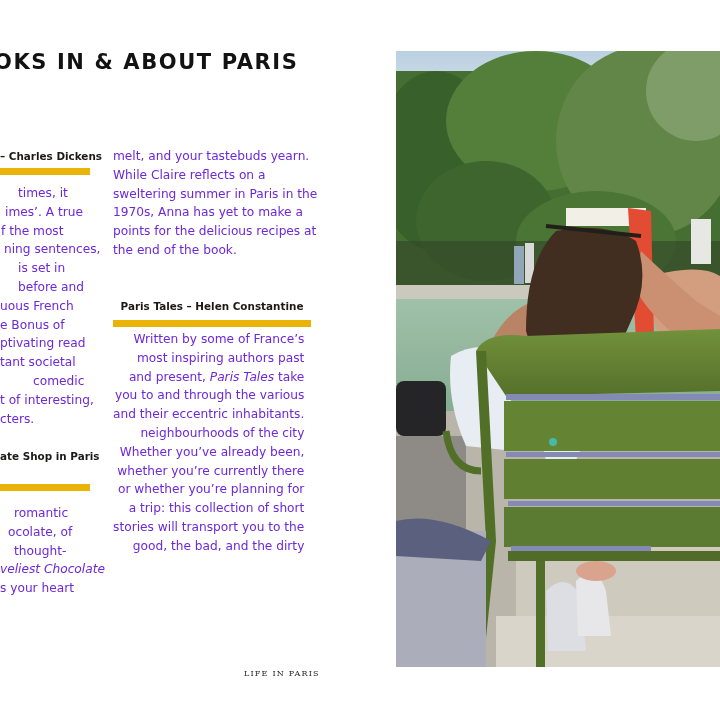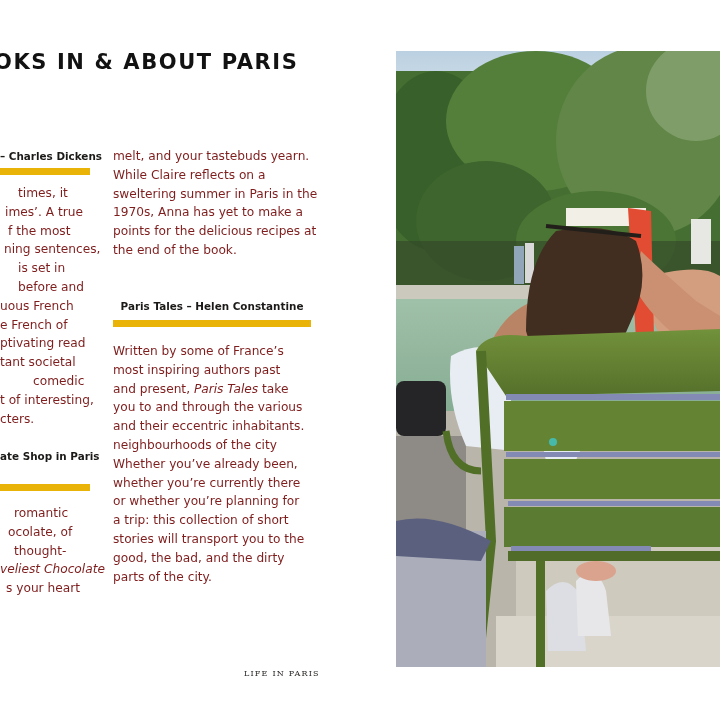--- a/index.html
+++ b/index.html
@@ -6,73 +6,73 @@
     body {
       width: 720px; height: 720px; background: #ffffff; position: relative; overflow: hidden;
       font-family: "DejaVu Sans", sans-serif; color: #1f1d1b;
     }
     .page-title {
       position: absolute; left: -6px; top: 50px; margin: 0;
       font-family: "DejaVu Sans", sans-serif; font-weight: bold;
       font-size: 21px; letter-spacing: 1.6px; color: #121212; white-space: nowrap;
     }
     .body-line {
-      font-size: 12.2px; line-height: 18.8px; white-space: nowrap; color: #7f1d1d; margin: 0;
+      font-size: 12.2px; line-height: 18.8px; white-space: nowrap; color: #6d28d9; margin: 0;
     }
     .body-line em { font-style: italic; }
     .book-heading {
       font-size: 10.4px; font-weight: bold; white-space: nowrap; color: #1c1a18;
       padding-bottom: 6px; border-bottom: 7px solid #eab308; margin: 0;
     }
     .left-h1 { position: absolute; left: 0; top: 150px; width: 90px; }
     .left-p1 { position: absolute; left: 0; top: 184px; }
     .left-h2 { position: absolute; left: 0; top: 450px; width: 90px; padding-bottom: 22px; }
     .left-p2 { position: absolute; left: 0; top: 504px; }
     .mid-p1 { position: absolute; left: 113px; top: 147px; }
     .mid-h1 { position: absolute; left: 113px; top: 300px; width: 198px; padding-bottom: 8px; text-align: center; }
-    .mid-p2 { position: absolute; left: 113px; top: 342px; }
+    .mid-p2 { position: absolute; left: 113px; top: 330px; text-align: right; }
     .footer {
       position: absolute; left: 244px; top: 669px; font-family: "DejaVu Serif", serif;
       font-size: 8px; letter-spacing: 1.2px; color: #2a2825;
     }
     .photo {
       position: absolute; left: 396px; top: 51px; width: 324px; height: 616px; overflow: hidden;
       background: #6b8a4a;
     }
     .photo svg { display: block; }
   </style>
 </head>
 <body>
 
 <h1 class="page-title">OKS IN &amp; ABOUT PARIS</h1>
 
 <div class="book-heading left-h1">– Charles Dickens</div>
 <div class="left-p1">
   <p class="body-line" style="padding-left:18px">times, it</p>
   <p class="body-line" style="padding-left:5px">imes’. A true</p>
-  <p class="body-line" style="padding-left:8px">f the most</p>
+  <p class="body-line" style="padding-left:1px">f the most</p>
   <p class="body-line" style="padding-left:4px">ning sentences,</p>
   <p class="body-line" style="padding-left:18px">is set in</p>
   <p class="body-line" style="padding-left:18px">before and</p>
   <p class="body-line" style="padding-left:0px">uous French</p>
-  <p class="body-line" style="padding-left:0px">e French of</p>
+  <p class="body-line" style="padding-left:0px">e Bonus of</p>
   <p class="body-line" style="padding-left:0px">ptivating read</p>
   <p class="body-line" style="padding-left:0px">tant societal</p>
   <p class="body-line" style="padding-left:33px">comedic</p>
   <p class="body-line" style="padding-left:0px">t of interesting,</p>
   <p class="body-line" style="padding-left:0px">cters.</p>
 </div>
 
 <div class="book-heading left-h2">ate Shop in Paris</div>
 <div class="left-p2">
   <p class="body-line" style="padding-left:14px">romantic</p>
   <p class="body-line" style="padding-left:8px">ocolate, of</p>
   <p class="body-line" style="padding-left:14px">thought-</p>
   <p class="body-line" style="padding-left:0px; font-style:italic">veliest Chocolate</p>
-  <p class="body-line" style="padding-left:6px">s your heart</p>
+  <p class="body-line" style="">s your heart</p>
 </div>
 
 <div class="mid-p1">
   <p class="body-line">melt, and your tastebuds yearn.</p>
   <p class="body-line">While Claire reflects on a</p>
   <p class="body-line">sweltering summer in Paris in the</p>
   <p class="body-line">1970s, Anna has yet to make a</p>
   <p class="body-line">points for the delicious recipes at</p>
   <p class="body-line">the end of the book.</p>
 </div>
@@ -85,21 +85,20 @@
   <p class="body-line"><span>and present, </span><em>Paris Tales</em><span> take</span></p>
   <p class="body-line">you to and through the various</p>
   <p class="body-line">and their eccentric inhabitants.</p>
   <p class="body-line">neighbourhoods of the city</p>
   <p class="body-line">Whether you’ve already been,</p>
   <p class="body-line">whether you’re currently there</p>
   <p class="body-line">or whether you’re planning for</p>
   <p class="body-line">a trip: this collection of short</p>
   <p class="body-line">stories will transport you to the</p>
   <p class="body-line">good, the bad, and the dirty</p>
-  <p class="body-line">parts of the city.</p>
 </div>
 
 <div class="footer">LIFE IN PARIS</div>
 
 <div class="photo">
   <svg width="324" height="616" viewBox="0 0 324 616" xmlns="http://www.w3.org/2000/svg">
     <defs>
       <linearGradient id="sky" x1="0" y1="0" x2="0" y2="1">
         <stop offset="0" stop-color="#b9cfe0"></stop>
         <stop offset="1" stop-color="#d7e3ea"></stop>

